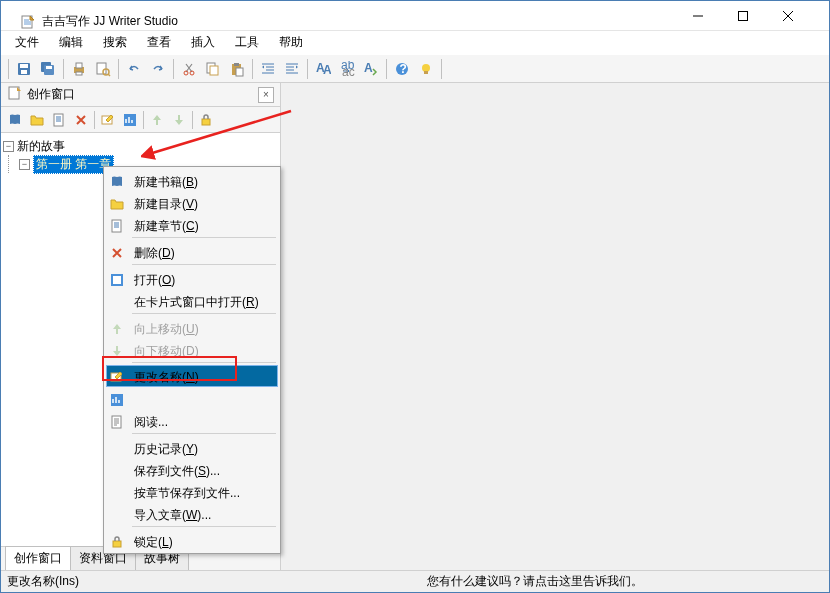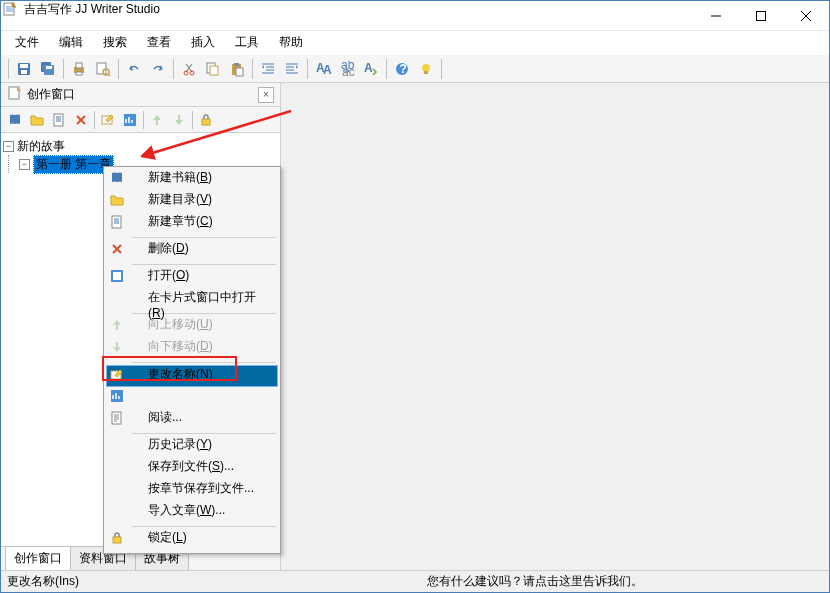--- a/index.html
+++ b/index.html
@@ -1,47 +1,47 @@
 <!DOCTYPE html>
 <html><head>
 <meta charset="utf-8">
 <style>
 *{box-sizing:border-box;margin:0;padding:0;font-family:"Microsoft YaHei","SimSun",sans-serif;font-size:12px;user-select:none}
 body{background:#fff;width:830px;height:593px;overflow:hidden;position:relative;border:1px solid #4a7db3}
-.titlebar{height:30px;background:#fff;display:flex;align-items:flex-start;padding:0 1px;border-bottom:1px solid #e5e5e5}
+.titlebar{height:30px;background:#fff;display:flex;align-items:flex-end;padding:0 19px;border-bottom:1px solid #e5e5e5}
 .title-icon{width:16px;height:16px;margin-right:6px;display:flex;align-items:center;justify-content:center}
 .title-text{flex:1;color:#000}
 .winbtn{width:45px;height:29px;display:flex;align-items:center;justify-content:center;color:#000}
 .menubar{height:24px;display:flex;align-items:flex-start;padding:0 4px;background:#fff}
 .menuitem{padding:3px 10px;color:#000}
 .toolbar{height:28px;background:#f5f5f5;border-bottom:1px solid #d0d0d0;display:flex;align-items:center;padding:0 4px;gap:0}
 .tbtn{width:24px;height:24px;display:flex;align-items:center;justify-content:center;border-radius:2px}
 .tsep{width:1px;height:20px;background:#c0c0c0;margin:0 3px}
 .main{display:flex;height:calc(100% - 30px - 24px - 28px - 22px);background:#f0f0f0}
 .sidepanel{width:280px;background:#fff;display:flex;flex-direction:column;border-right:1px solid #d0d0d0}
 .panelhdr{height:24px;background:#f5f5f5;border-bottom:1px solid #d0d0d0;display:flex;align-items:center;padding:0 6px;gap:4px}
 .panelhdr-title{flex:1}
 .panelhdr-x{width:16px;height:16px;border:1px solid #b0b0b0;display:flex;align-items:center;justify-content:center;font-size:10px;color:#555;background:#fff}
 .paneltb{height:26px;background:#f5f5f5;border-bottom:1px solid #d0d0d0;display:flex;align-items:center;padding:0 3px}
 .ptbtn{width:22px;height:22px;display:flex;align-items:center;justify-content:center}
 .ptbtn.dim{opacity:.4}
 .tree{flex:1;background:#fff;padding:4px 2px;overflow:auto}
 .treerow{display:flex;align-items:center;height:18px;white-space:nowrap}
 .expander{width:11px;height:11px;border:1px solid #888;display:flex;align-items:center;justify-content:center;font-size:9px;line-height:1;margin-right:3px;color:#555;background:#fff}
 .vline{border-left:1px dotted #999;margin-left:5px;padding-left:10px}
-.leaf-sel{background:#0078d7;color:#000000;border:1px dotted #fff;padding:0 2px}
+.leaf-sel{background:#0078d7;color:#fef9c3;border:1px dotted #fff;padding:0 2px}
 .tabs{height:24px;background:#f5f5f5;border-top:1px solid #d0d0d0;display:flex;align-items:flex-end;padding:0 4px}
 .tab{padding:3px 8px;border:1px solid #c0c0c0;border-bottom:none;background:#fff;margin-right:-1px;font-size:12px}
 .tab.inactive{background:#ececec}
 .content{flex:1;background:#f0f0f0}
 .status{height:22px;background:#f0f0f0;border-top:1px solid #d0d0d0;display:flex;align-items:center;padding:0 6px;color:#000}
 .status-left{flex:0 0 420px}
 .status-right{flex:1}
 .ctxmenu{position:absolute;left:102px;top:165px;width:178px;background:#f5f5f5;border:1px solid #a0a0a0;box-shadow:2px 2px 4px rgba(0,0,0,.25);padding:2px}
-.ctxitem{height:22px;display:flex;align-items:flex-start;padding:0 6px 0 2px;gap:22px}
+.ctxitem{height:22px;display:flex;align-items:flex-end;padding:0 6px 0 2px;gap:8px}
 .ctxicon{width:18px;height:18px;display:flex;align-items:center;justify-content:center;flex-shrink:0}
 .ctxlabel{flex:1;color:#000}
 .ctxlabel.dim{color:#a0a0a0}
 .ctxsep{height:1px;background:#d0d0d0;margin:2px 2px 2px 26px}
 .ctxitem.highlighted{background:#0369a1;border:1px solid #7eb4ea;padding:0 5px 0 1px;height:22px}
 .redbox{position:absolute;left:101px;top:355px;width:135px;height:25px;border:2px solid #e8221f;pointer-events:none}
 .arrow{position:absolute;left:140px;top:105px;width:155px;height:60px;pointer-events:none}
 u{text-decoration:underline}
 </style>
 </head>

